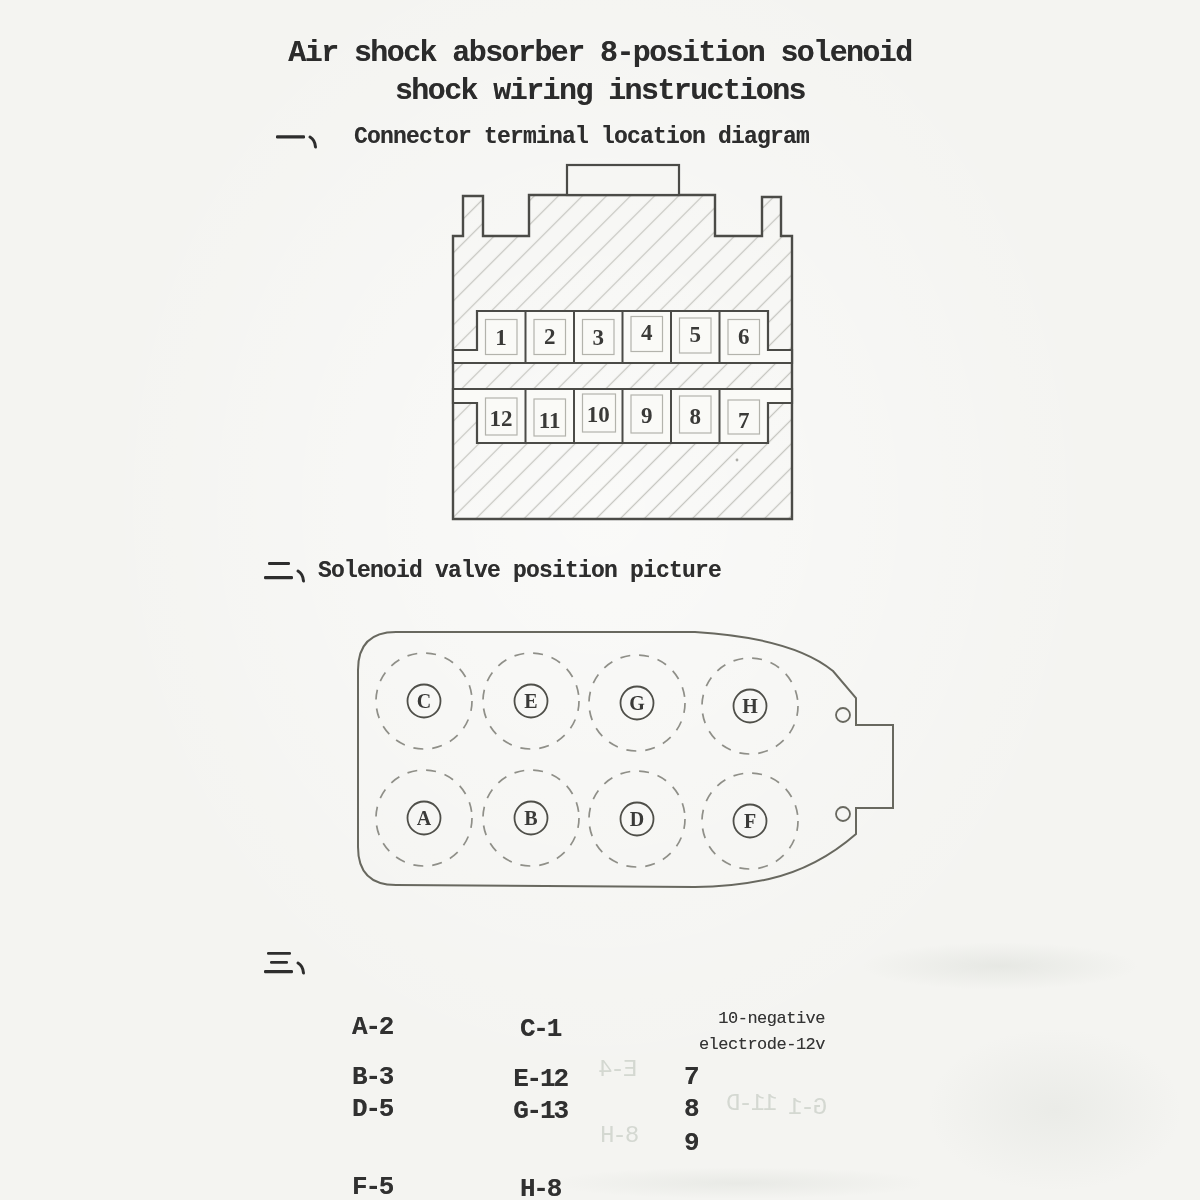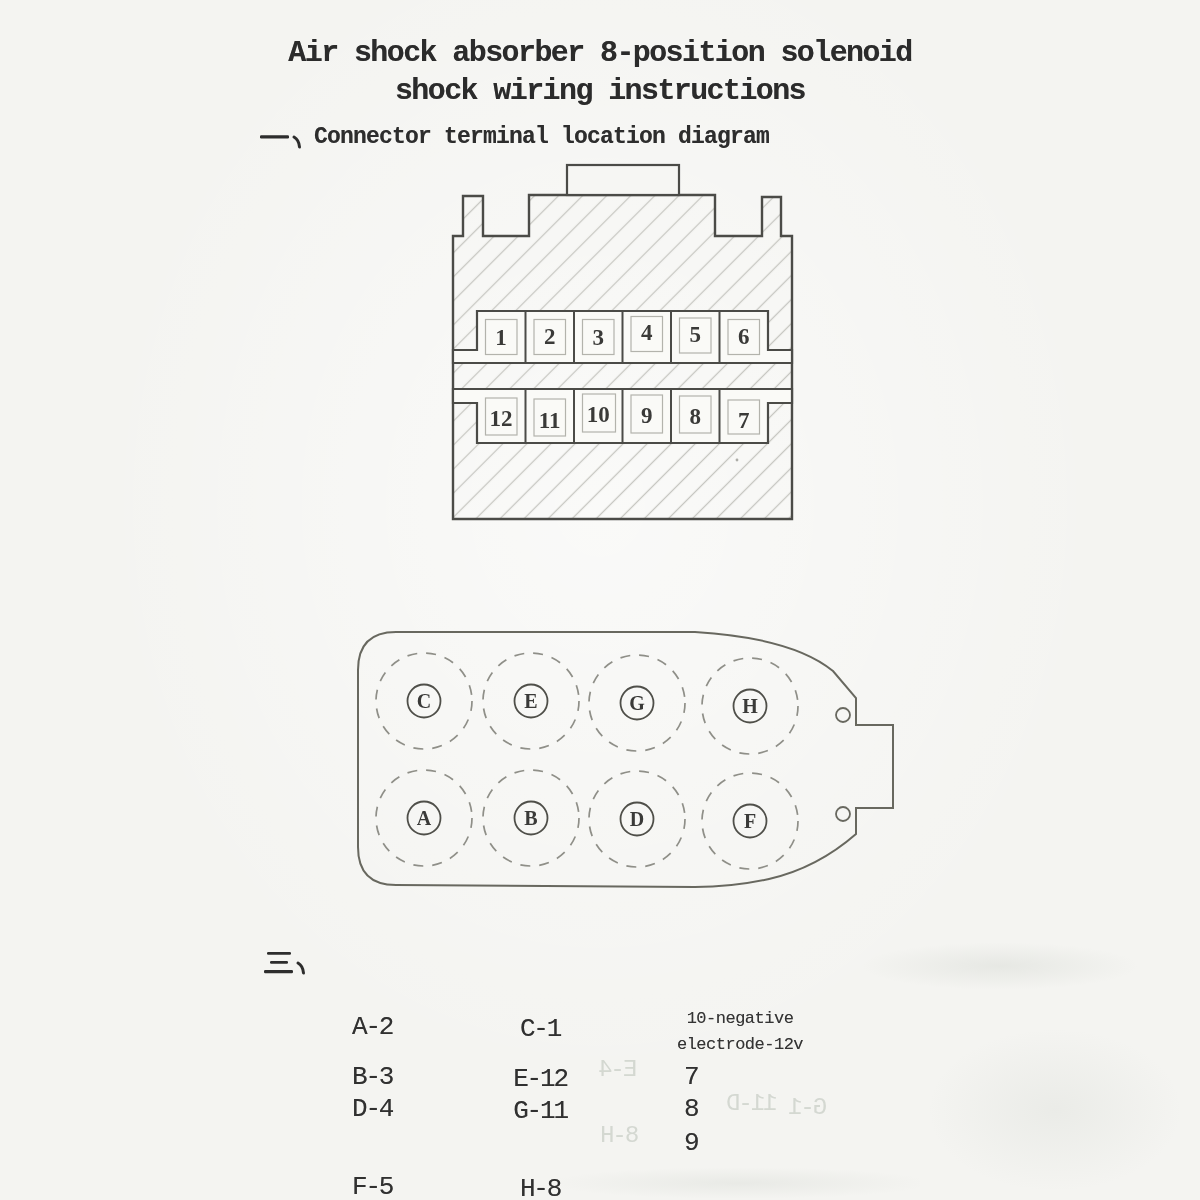--- a/index.html
+++ b/index.html
@@ -22,51 +22,51 @@
     letter-spacing:-1.6px; line-height:38px; color:#2b2b2b;
   }
   .doc-title span{display:block;}
 
   
   .heading{
     position:absolute; display:flex; align-items:center;
     font-size:23px; font-weight:600; letter-spacing:-0.8px; color:#2d2d2d;
   }
   .heading .cjk{ margin-right:10px; flex:0 0 auto; }
-  .h-connector{ left:256px; top:120px; }
+  .h-connector{ left:272px; top:120px;gap:24px; }
   .h-valve{ left:260px; top:554px; }
   .h-wiring{ left:260px; top:946px; }
 
   
   .svg-abs{ position:absolute; }
   .connector-svg{ left:440px; top:158px; }
   .valve-svg{ left:345px; top:618px; }
 
   .terminal-digit{
     font-family:"Liberation Serif","DejaVu Serif",serif;
     font-size:23px; font-weight:600; fill:#3a3a38;
   }
   .pos-letter{
     font-family:"Liberation Serif","DejaVu Serif",serif;
     font-size:20px; font-weight:600; fill:#3a3a38;
   }
 
   
   .wiring-col{ position:absolute; font-size:26px; letter-spacing:-2.2px; color:#303030; }
-  .wiring-col .row{ position:absolute; left:0; white-space:nowrap; }
+  .wiring-col .row{ position:absolute; left:0; white-space:nowrap;font-weight:bold; }
   .col1{ left:352px; top:1012px; }
   .col2{ left:500px; top:1014px; width:80px; text-align:center; }
   .col2 .row{ left:0; right:0; }
   .col3n{ left:684px; top:1062px; }
   .neg-note{
     position:absolute; left:655px; top:1006px; width:170px;
     text-align:center; font-size:17px; letter-spacing:-0.5px;
     line-height:26px; color:#343434;
   }
-  .neg-note span{ display:block; }
+  .neg-note span{ display:block;text-align:right; }
   .r0{ top:0; } .r1{ top:50px; } .r2{ top:82px; } .r3{ top:132px;margin-top:28px; }
   .n0{ top:0; } .n1{ top:32px; } .n2{ top:66px; }
 
   
   .ghost{
     position:absolute; transform:scaleX(-1);
     font-size:24px; letter-spacing:-2px;
     color:rgba(118,134,118,0.26); filter:blur(0.6px);
     white-space:nowrap;
   }
@@ -157,20 +157,28 @@
       <text class="terminal-digit" x="109.7" y="270" text-anchor="middle">11</text>
       <text class="terminal-digit" x="158.2" y="264" text-anchor="middle">10</text>
       <text class="terminal-digit" x="206.7" y="265" text-anchor="middle">9</text>
       <text class="terminal-digit" x="255.2" y="266" text-anchor="middle">8</text>
       <text class="terminal-digit" x="303.7" y="270" text-anchor="middle">7</text>
     </g>
 
     <circle cx="297" cy="302" r="1.4" fill="#8b8b85" opacity="0.7"></circle>
   </svg>
 
+  <div class="heading h-valve ink">
+    <svg class="cjk" width="48" height="34" viewBox="0 0 48 34" aria-label="二、">
+      <rect x="8" y="8" width="22" height="3" rx="1.2" fill="#2d2d2d"></rect>
+      <rect x="4" y="22" width="29" height="3.2" rx="1.2" fill="#2d2d2d"></rect>
+      <path d="M 38 17 Q 43 20 43.5 27" fill="none" stroke="#2d2d2d" stroke-width="3" stroke-linecap="round"></path>
+    </svg>
+    <span>Solenoid valve position picture</span>
+  </div>
 
   <svg class="svg-abs valve-svg" width="556" height="276" viewBox="0 0 556 276">
 
     <path d="M 51 14 L 350 14 Q 448 20 488 53 L 511 80 L 511 107 L 548 107 L 548 190 L 511 190 L 511 216 Q 472 250 424 261 Q 388 269 350 269 L 51 267 Q 13 267 13 229 L 13 52 Q 13 14 51 14 Z" fill="none" stroke="#68685f" stroke-width="2"></path>
 
     <circle cx="498" cy="97" r="7" fill="none" stroke="#68685f" stroke-width="1.8"></circle>
     <circle cx="498" cy="196" r="7" fill="none" stroke="#68685f" stroke-width="1.8"></circle>
 
     <g fill="none" stroke="#8f8f88" stroke-width="1.7" stroke-dasharray="10 9">
       <circle cx="79" cy="83" r="48"></circle>
@@ -208,27 +216,27 @@
       <rect x="7" y="6" width="24" height="2.8" rx="1.2" fill="#2d2d2d"></rect>
       <rect x="10" y="15" width="18" height="2.8" rx="1.2" fill="#2d2d2d"></rect>
       <rect x="4" y="24" width="29" height="3.2" rx="1.2" fill="#2d2d2d"></rect>
       <path d="M 38 17 Q 43 20 43.5 27" fill="none" stroke="#2d2d2d" stroke-width="3" stroke-linecap="round"></path>
     </svg>
   </div>
 
   <div class="wiring-col col1 ink">
     <span class="row r0">A-2</span>
     <span class="row r1">B-3</span>
-    <span class="row r2">D-4</span>
+    <span class="row r2">D-5</span>
     <span class="row r3">F-5</span>
   </div>
   <div class="wiring-col col2 ink">
     <span class="row r0">C-1</span>
     <span class="row r1">E-12</span>
-    <span class="row r2">G-11</span>
+    <span class="row r2">G-13</span>
     <span class="row r3">H-8</span>
   </div>
   <div class="neg-note ink">
     <span>10-negative</span>
     <span>electrode-12v</span>
   </div>
   <div class="wiring-col col3n ink">
     <span class="row n0">7</span>
     <span class="row n1">8</span>
     <span class="row n2">9</span>

